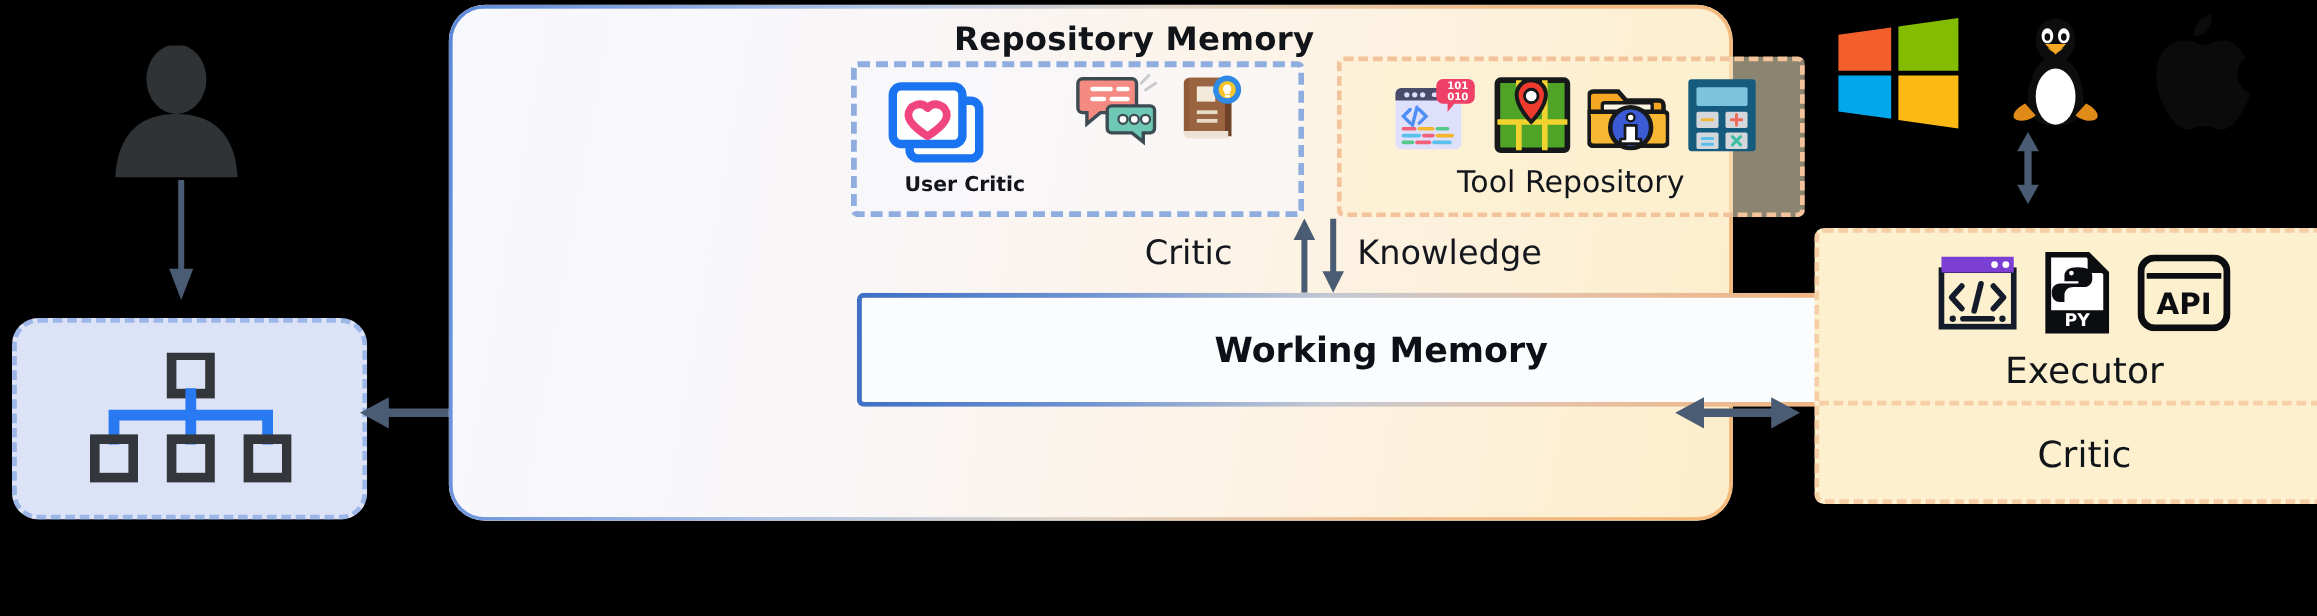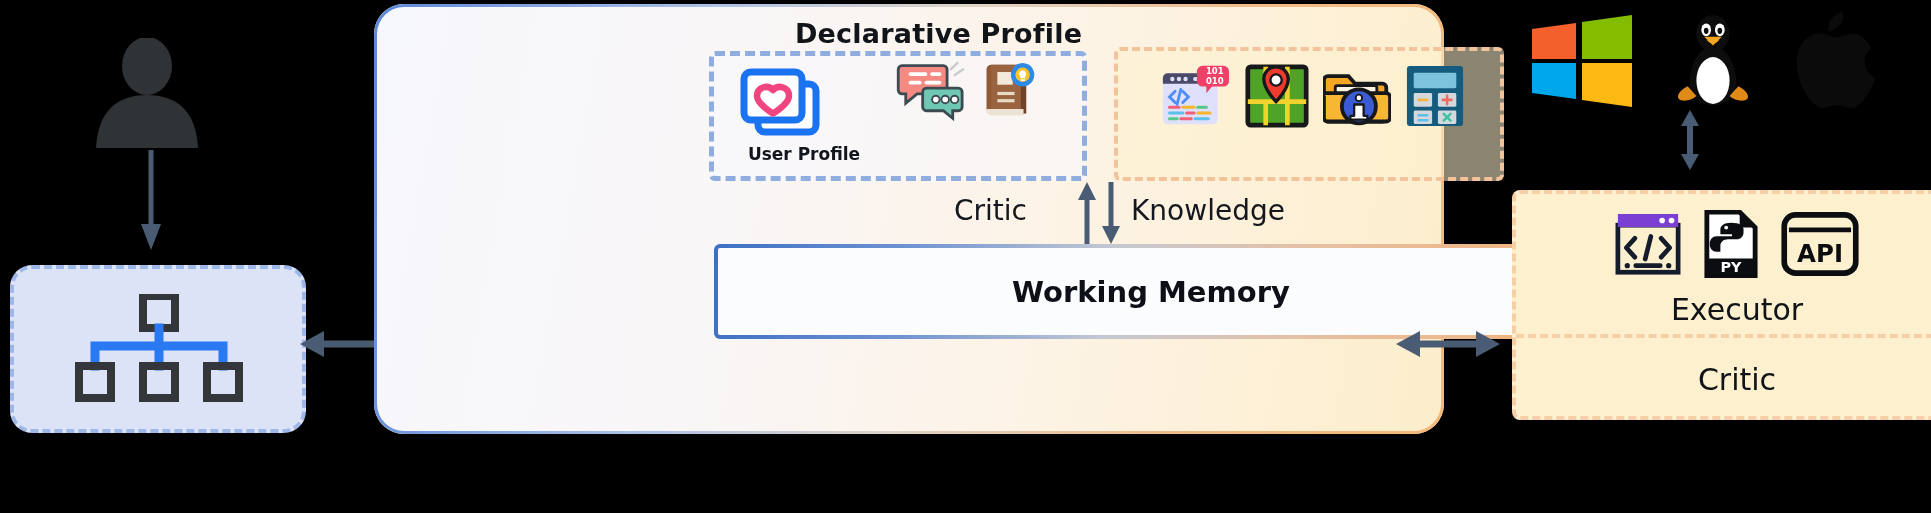--- a/index.html
+++ b/index.html
@@ -263,32 +263,32 @@
   <svg viewBox="0 0 104 46" width="104" height="46" aria-hidden="true">
     <line x1="20" y1="23" x2="84" y2="23" stroke="#4a5c73" stroke-width="7"></line>
     <polygon points="0,23 24,10 24,36" fill="#4a5c73"></polygon>
     <polygon points="104,23 80,10 80,36" fill="#4a5c73"></polygon>
   </svg>
 </div>
 
 <div id="memory-panel">
   <div id="memory-panel-dash"></div>
 
-  <div class="section-title" id="declarative-title">Declarative Profile</div>
+  <div class="section-title" id="declarative-title">Repository Memory</div>
 
   <div class="sub-box" id="declarative-box"></div>
 
   <div class="icon-row" id="user-profile-icons">
     <svg viewBox="0 0 90 80" width="90" height="80" aria-hidden="true">
       <rect x="22" y="18" width="58" height="48" rx="7" fill="#ffffff" stroke="#1a73f0" stroke-width="7"></rect>
       <rect x="8" y="6" width="58" height="48" rx="7" fill="#ffffff" stroke="#1a73f0" stroke-width="7"></rect>
       <path d="M37 24 c-5.5,-6 -16,-2.5 -16,6 c0,8 16,17.5 16,17.5 c0,0 16,-9.5 16,-17.5 c0,-8.5 -10.5,-12 -16,-6 z" fill="none" stroke="#f0457f" stroke-width="6.5" stroke-linejoin="round"></path>
     </svg>
   </div>
-  <div class="item-caption" id="user-profile-caption">User Profile</div>
+  <div class="item-caption" id="user-profile-caption">User Critic</div>
 
   <div class="icon-row" id="semantic-icons">
     <svg viewBox="0 0 78 66" width="78" height="62" aria-hidden="true">
       <path d="M6 6 h44 a4 4 0 0 1 4 4 v22 a4 4 0 0 1 -4 4 h-28 l-12 10 v-10 h-4 a4 4 0 0 1 -4 -4 v-22 a4 4 0 0 1 4 -4 z" fill="#f58a82" stroke="#3c4a52" stroke-width="3"></path>
       <rect x="13" y="13" width="20" height="4" rx="2" fill="#ffffff"></rect>
       <rect x="36" y="13" width="12" height="4" rx="2" fill="#ffffff"></rect>
       <rect x="13" y="22" width="14" height="4" rx="2" fill="#ffffff"></rect>
       <rect x="30" y="22" width="18" height="4" rx="2" fill="#ffffff"></rect>
       <path d="M32 30 h34 a4 4 0 0 1 4 4 v16 a4 4 0 0 1 -4 4 h-6 l0 8 l-10 -8 h-18 a4 4 0 0 1 -4 -4 v-16 a4 4 0 0 1 4 -4 z" fill="#6ec8b4" stroke="#3c4a52" stroke-width="3"></path>
       <circle cx="42" cy="42" r="4" fill="#ffffff" stroke="#3c4a52" stroke-width="2"></circle>
@@ -358,20 +358,21 @@
       <rect x="9" y="30" width="19" height="14" rx="1.5" fill="#d4d8dc"></rect>
       <rect x="34" y="30" width="19" height="14" rx="1.5" fill="#d4d8dc"></rect>
       <rect x="9" y="48" width="19" height="14" rx="1.5" fill="#d4d8dc"></rect>
       <rect x="34" y="48" width="19" height="14" rx="1.5" fill="#d4d8dc"></rect>
       <path d="M14 37 h9" stroke="#f2b73c" stroke-width="2.6" stroke-linecap="round"></path>
       <path d="M43.5 32.5 v9 M39 37 h9" stroke="#ef6b5e" stroke-width="2.6" stroke-linecap="round"></path>
       <path d="M14 53 h9 M14 58 h9" stroke="#5bc0eb" stroke-width="2.6" stroke-linecap="round"></path>
       <path d="M40 51.5 l7 7 M47 51.5 l-7 7" stroke="#3fc0a5" stroke-width="2.6" stroke-linecap="round"></path>
     </svg>
   </div>
+  <div class="item-caption" id="tool-repo-caption">Tool Repository</div>
 
   <div class="flow-label" id="update-label">Critic</div>
   <div id="updown-arrows">
     <svg viewBox="0 0 50 62" width="50" height="62" aria-hidden="true">
       <line x1="13" y1="62" x2="13" y2="14" stroke="#4a5c73" stroke-width="5"></line>
       <polygon points="13,0 4,18 22,18" fill="#4a5c73"></polygon>
       <line x1="37" y1="0" x2="37" y2="48" stroke="#4a5c73" stroke-width="5"></line>
       <polygon points="37,62 28,44 46,44" fill="#4a5c73"></polygon>
     </svg>
   </div>

